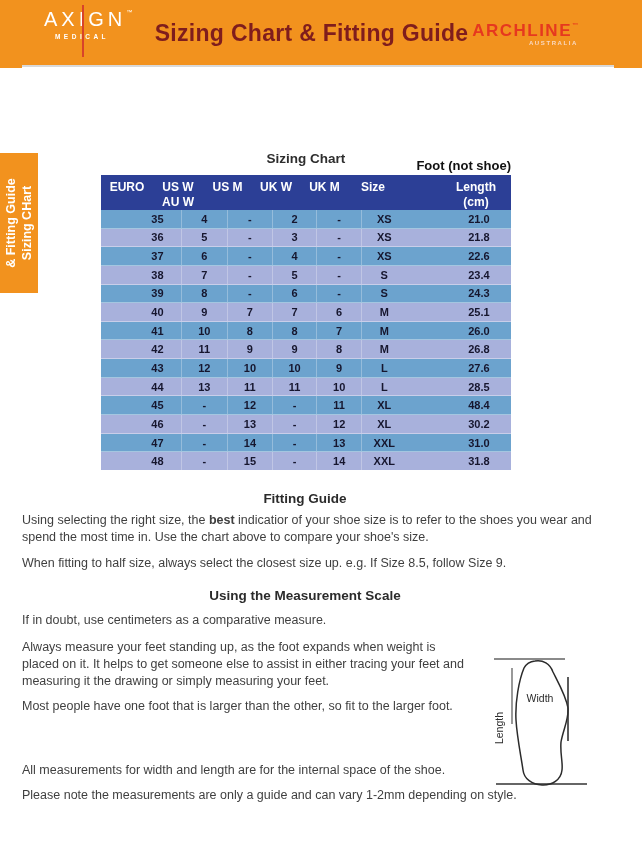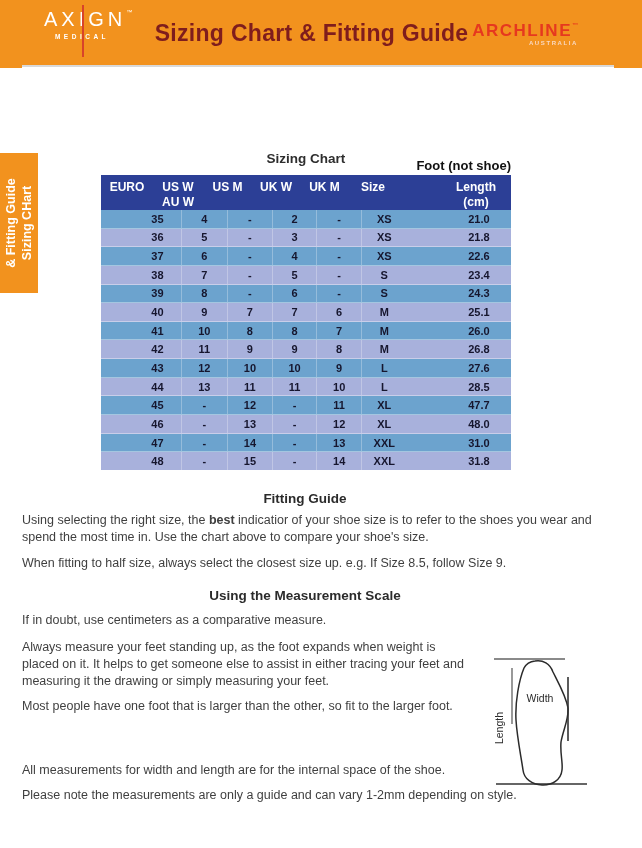--- a/index.html
+++ b/index.html
@@ -245,31 +245,31 @@
       <div class="cell c7">28.5</div>
     </div>
         <div class="trow row-a">
       <div class="cell c0">45</div>
       <div class="cell c1">-</div>
       <div class="cell c2">12</div>
       <div class="cell c3">-</div>
       <div class="cell c4">11</div>
       <div class="cell c5">XL</div>
       <div class="cell c6"></div>
-      <div class="cell c7">47.7</div>
+      <div class="cell c7">48.4</div>
     </div>
         <div class="trow row-b">
       <div class="cell c0">46</div>
       <div class="cell c1">-</div>
       <div class="cell c2">13</div>
       <div class="cell c3">-</div>
       <div class="cell c4">12</div>
       <div class="cell c5">XL</div>
       <div class="cell c6"></div>
-      <div class="cell c7">48.0</div>
+      <div class="cell c7">30.2</div>
     </div>
         <div class="trow row-a">
       <div class="cell c0">47</div>
       <div class="cell c1">-</div>
       <div class="cell c2">14</div>
       <div class="cell c3">-</div>
       <div class="cell c4">13</div>
       <div class="cell c5">XXL</div>
       <div class="cell c6"></div>
       <div class="cell c7">31.0</div>

